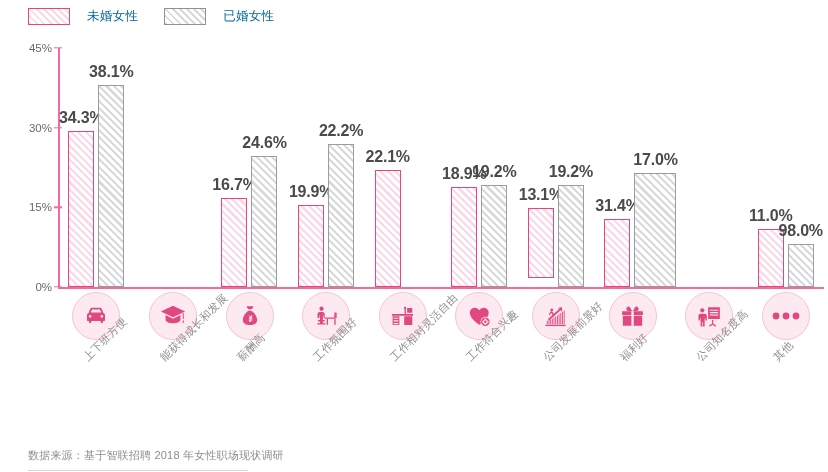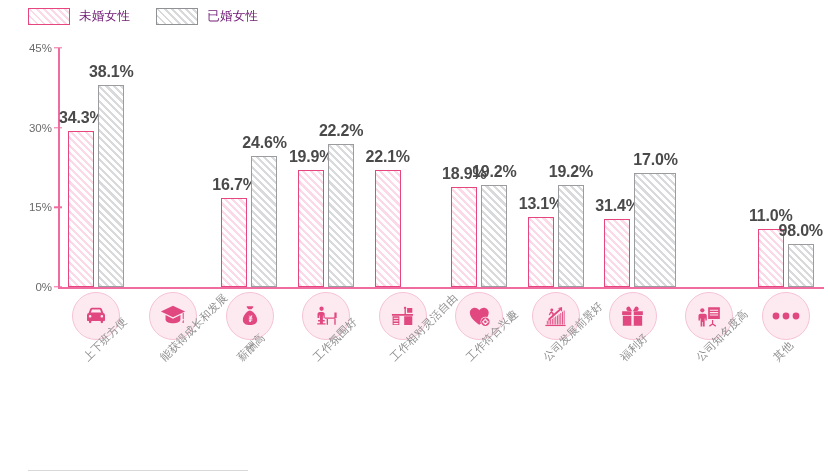--- a/index.html
+++ b/index.html
@@ -11,21 +11,21 @@
     overflow: hidden;
   }
   #root { position: relative; width: 828px; height: 472px; background:#fff; }
 
   
   .legend { position: absolute; left: 28px; top: 8px; display: flex; align-items: center; gap: 26px; }
   .legend-item { display: flex; align-items: center; gap: 9px; }
   .legend-swatch { width: 42px; height: 17px; display:block; }
   .legend-swatch.pink  { border: 1.4px solid #e6457e; background: repeating-linear-gradient(45deg,#fbd9e6 0 2px,#ffffff 2px 5px); }
   .legend-swatch.gray  { border: 1.4px solid #8f9194; background: repeating-linear-gradient(45deg,#d8d9da 0 2px,#ffffff 2px 5px); }
-  .legend-label { font-size: 12.5px; color: #701a75; letter-spacing: .3px; }
+  .legend-label { font-size: 12.5px; color: #0369a1; letter-spacing: .3px; margin-left: 8px; }
 
   
   .plot { position: absolute; left: 0; top: 40px; width: 828px; height: 250px; }
   .axis-v { position: absolute; left: 58px; top: 8px; width: 1.6px; height: 240px; background: #ef6ba0; }
   .axis-h { position: absolute; left: 58px; top: 247px; width: 766px; height: 1.6px; background: #ef6ba0; }
   .ytick { position: absolute; right: 0; transform: translateY(-50%); font-size: 11.5px; color: #6a6a6a; white-space: nowrap; }
   .ytick-wrap { position: absolute; left: 0; width: 52px; }
   .ytick-mark { position: absolute; left: 54px; width: 8px; height: 1.4px; background: #ef6ba0; transform: translateY(-50%); }
 
   .bars { position: absolute; left: 58px; top: 0; width: 766px; height: 248px; }
@@ -99,42 +99,42 @@
         </div>
         <div class="group" style="left: 153.2px; width: 76.6px;">
           <div class="bar pink" style="left: 10.3px; height: 88.6956px; bottom: 1px;">
             <span class="bar-label">16.7%</span>
           </div>
           <div class="bar gray" style="left: 40.3px; height: 130.653px; bottom: 1px;">
             <span class="bar-label">24.6%</span>
           </div>
         </div>
         <div class="group" style="left: 229.8px; width: 76.6px;">
-          <div class="bar pink" style="left: 10.3px; height: 117px; bottom: 1px; text-align: right;">
+          <div class="bar pink" style="left: 10.3px; height: 82px; bottom: 1px; text-align: right;">
             <span class="bar-label">19.9%</span>
           </div>
           <div class="bar gray" style="left: 40.3px; height: 143px; bottom: 1px;">
             <span class="bar-label">22.2%</span>
           </div>
         </div>
         <div class="group" style="left: 306.4px; width: 76.6px;">
           <div class="bar pink" style="left: 10.3px; height: 117.376px; bottom: 1px;">
             <span class="bar-label">22.1%</span>
           </div>
         </div>
         <div class="group" style="left: 383px; width: 76.6px;">
           <div class="bar pink" style="left: 10.3px; height: 100.38px; bottom: 1px;">
             <span class="bar-label">18.9%</span>
           </div>
           <div class="bar gray" style="left: 40.3px; height: 101.973px; bottom: 1px;">
             <span class="bar-label">19.2%</span>
           </div>
         </div>
         <div class="group" style="left: 459.6px; width: 76.6px;">
-          <div class="bar pink" style="left: 10.3px; height: 69.5756px; bottom: 1px;">
+          <div class="bar pink" style="left: 10.3px; height: 69.5756px; bottom: 10px;">
             <span class="bar-label">13.1%</span>
           </div>
           <div class="bar gray" style="left: 40.3px; height: 101.973px; bottom: 1px;">
             <span class="bar-label">19.2%</span>
           </div>
         </div>
         <div class="group" style="left: 536.2px; width: 76.6px;">
           <div class="bar pink" style="left: 10.3px; height: 68.5133px; bottom: 1px;">
             <span class="bar-label">31.4%</span>
           </div>
@@ -249,14 +249,15 @@
       <div class="cat" style="left: 175.5px; top: 8px;">薪酬高</div>
       <div class="cat" style="left: 252.1px; top: 8px;">工作氛围好</div>
       <div class="cat" style="left: 328.7px; top: 8px;">工作相对灵活自由</div>
       <div class="cat" style="left: 405.3px; top: 8px;">工作符合兴趣</div>
       <div class="cat" style="left: 481.9px; top: 8px;">公司发展前景好</div>
       <div class="cat" style="left: 558.5px; top: 8px;">福利好</div>
       <div class="cat" style="left: 635.1px; top: 8px;">公司知名度高</div>
       <div class="cat" style="left: 711.7px; top: 8px;">其他</div>
     </div>
 
+  <div class="footer">数据来源：基于智联招聘 2018 年女性职场现状调研</div>
   <div class="footer-rule"></div>
 </div>
 
 </body></html>

